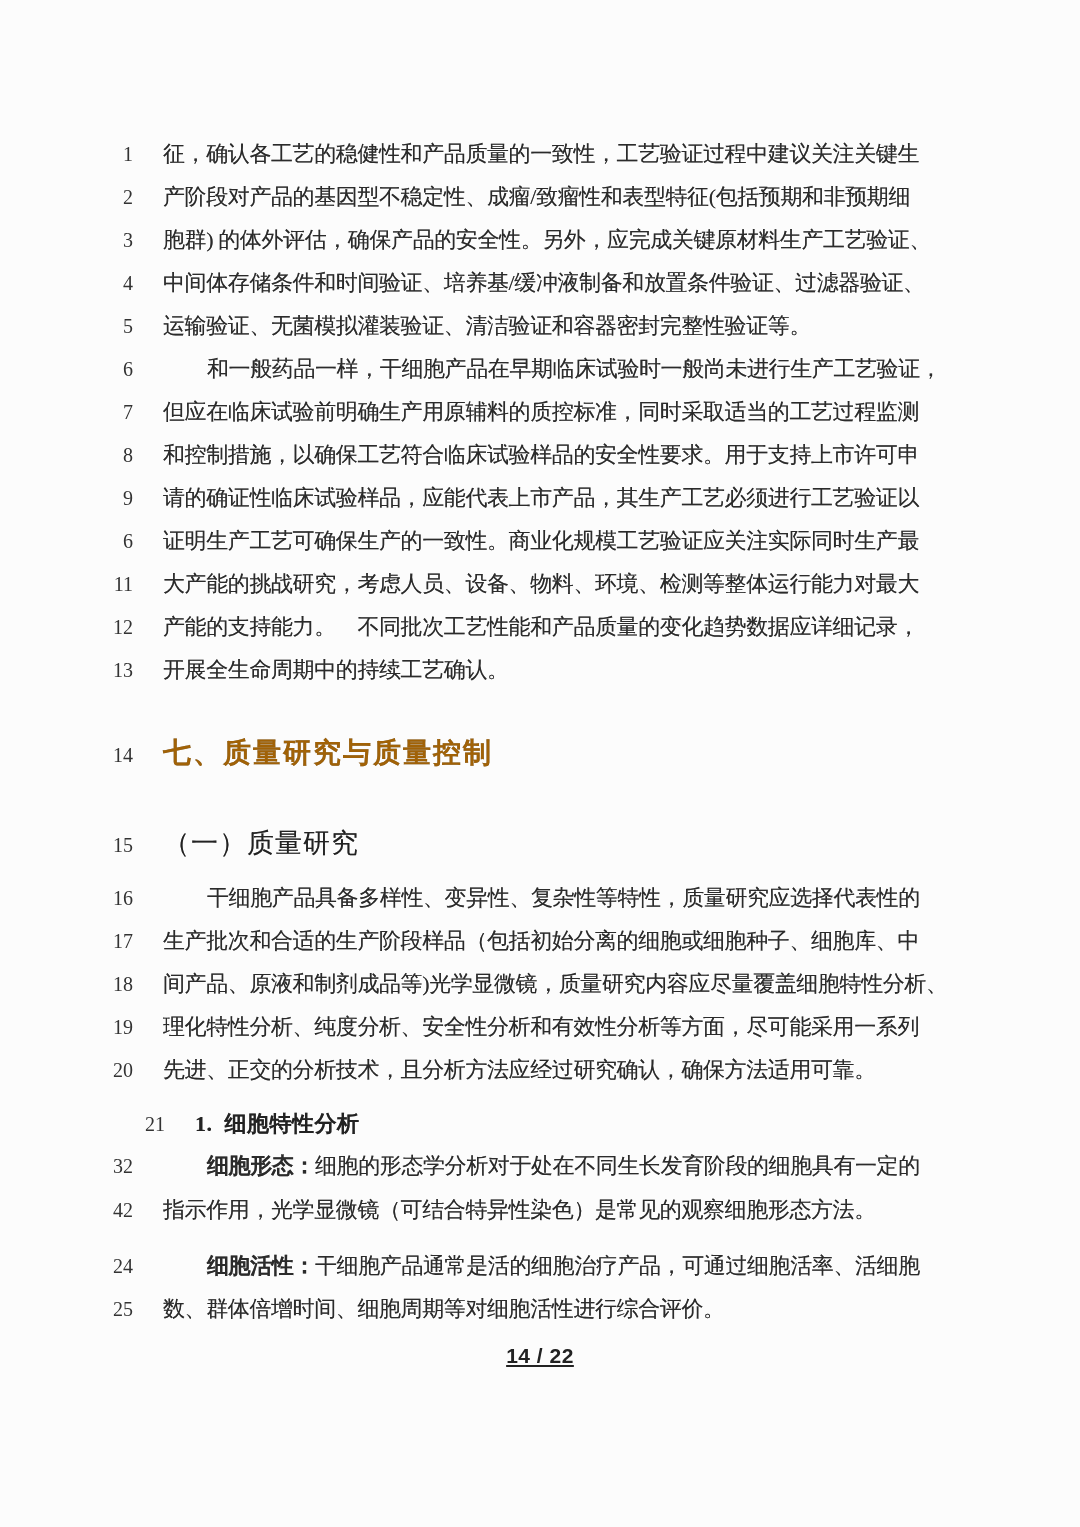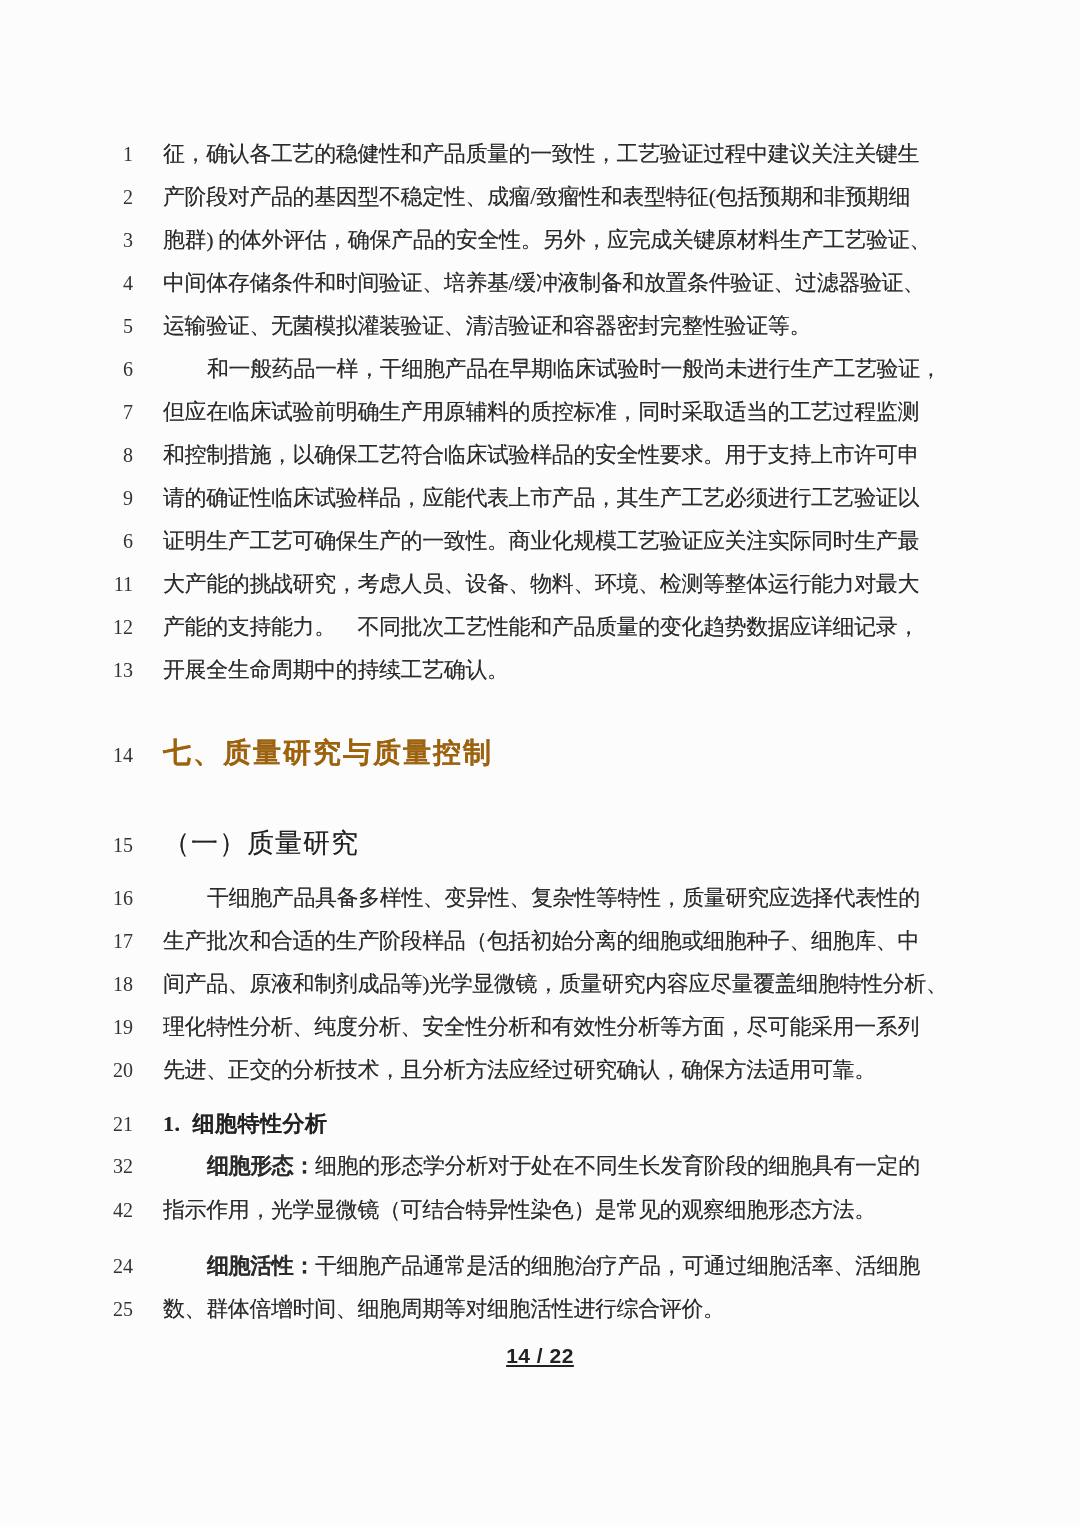--- a/index.html
+++ b/index.html
@@ -64,21 +64,21 @@
   .block.heading-2 .line { height: 44px; line-height: 44px; }
   .block.heading-2 .line-text {
     font-size: 27px;
     font-weight: normal;
     letter-spacing: 1px;
     font-family: "Liberation Sans", "DejaVu Sans", sans-serif;
     color: #222222;
   }
   .block.para-after-heading { margin-top: 11px; }
   .block.heading-3 { margin-top: 13px; }
-  .block.heading-3 .line { height: 40px; line-height: 40px; }
+  .block.heading-3 .line { height: 40px; line-height: 40px; padding-left: 32px; }
   .block.heading-3 .line-text {
     font-weight: bold;
     letter-spacing: 0.5px;
     color: #222222;
   }
   .block.para-tight { margin-top: 0; }
   .block.para-tight .line { height: 44px; line-height: 44px; }
   .block.para-gap-small { margin-top: 12px; }
   .block.para-gap-small .line { height: 43px; line-height: 43px; }
 

